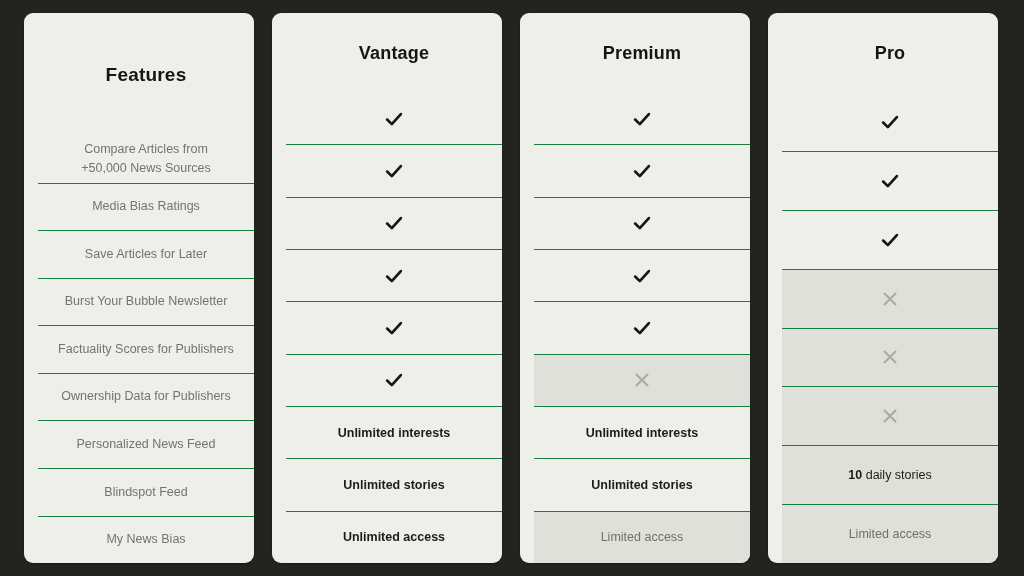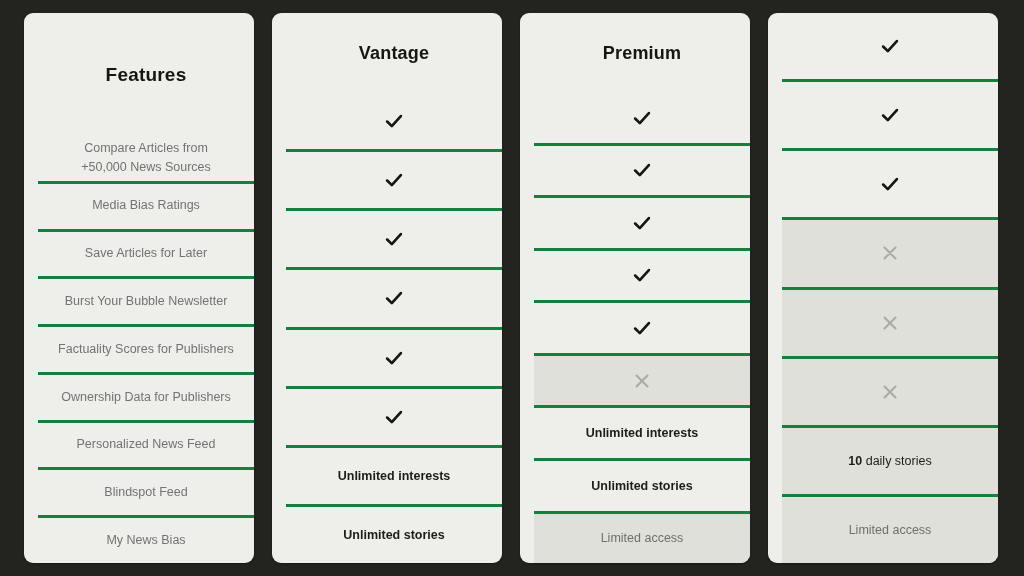--- a/index.html
+++ b/index.html
@@ -74,21 +74,21 @@
     flex-direction: column;
   }
 
   .row {
     flex: 1;
     display: flex;
     align-items: center;
     justify-content: center;
     text-align: center;
     padding: 0 10px;
-    border-top: 3px solid #15803d;
+    border-top: 1px solid #15803d;
     position: relative;
   }
 
   .features-card .rows .row:first-child { border-top: none; }
   .plan-card .rows .row:first-child     { border-top: none; }
 
   .row.shaded { background: #dfe0d9; }
 
   
   .feature-label {
@@ -209,20 +209,23 @@
             <svg viewBox="0 0 24 24" class="check-icon">
               <path d="M4.5 12.6 L9.6 17.6 L19.5 6.6"></path>
             </svg>
           </div>
           <div class="row">
             <span class="cell-text">Unlimited interests</span>
           </div>
           <div class="row">
             <span class="cell-text">Unlimited stories</span>
           </div>
+          <div class="row">
+            <span class="cell-text">Unlimited access</span>
+          </div>
         </div>
       </div><div class="card plan-card">
         <div class="head">
           <span class="head-title">Premium</span>
         </div>
         <div class="rows">
           <div class="row">
             <svg viewBox="0 0 24 24" class="check-icon">
               <path d="M4.5 12.6 L9.6 17.6 L19.5 6.6"></path>
             </svg>
@@ -256,20 +259,23 @@
             <span class="cell-text">Unlimited interests</span>
           </div>
           <div class="row">
             <span class="cell-text">Unlimited stories</span>
           </div>
           <div class="row shaded">
             <span class="cell-text muted">Limited access</span>
           </div>
         </div>
       </div><div class="card plan-card">
+        <div class="head">
+          <span class="head-title">Pro</span>
+        </div>
         <div class="rows">
           <div class="row">
             <svg viewBox="0 0 24 24" class="check-icon">
               <path d="M4.5 12.6 L9.6 17.6 L19.5 6.6"></path>
             </svg>
           </div>
           <div class="row">
             <svg viewBox="0 0 24 24" class="check-icon">
               <path d="M4.5 12.6 L9.6 17.6 L19.5 6.6"></path>
             </svg>

